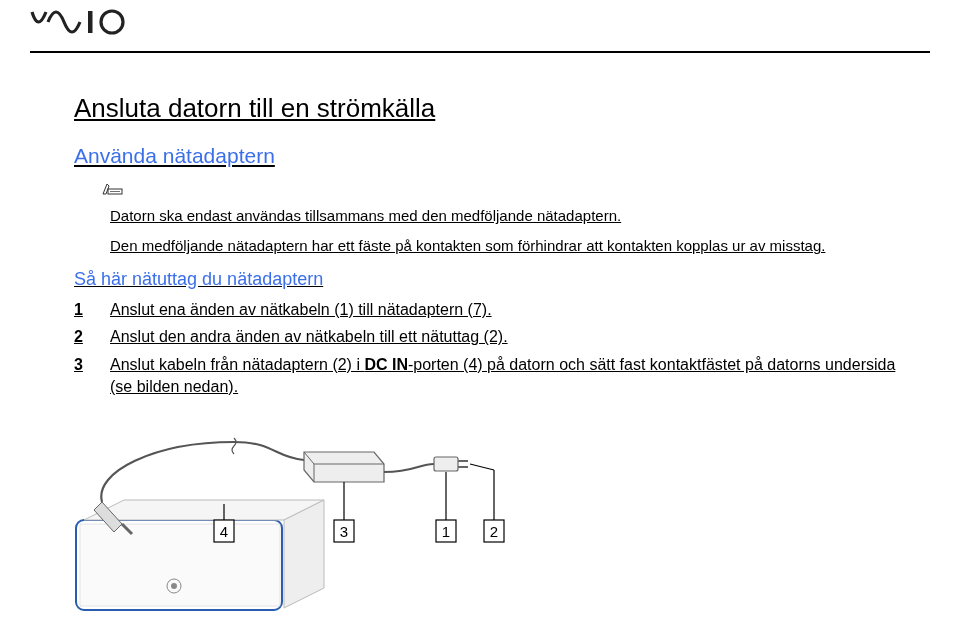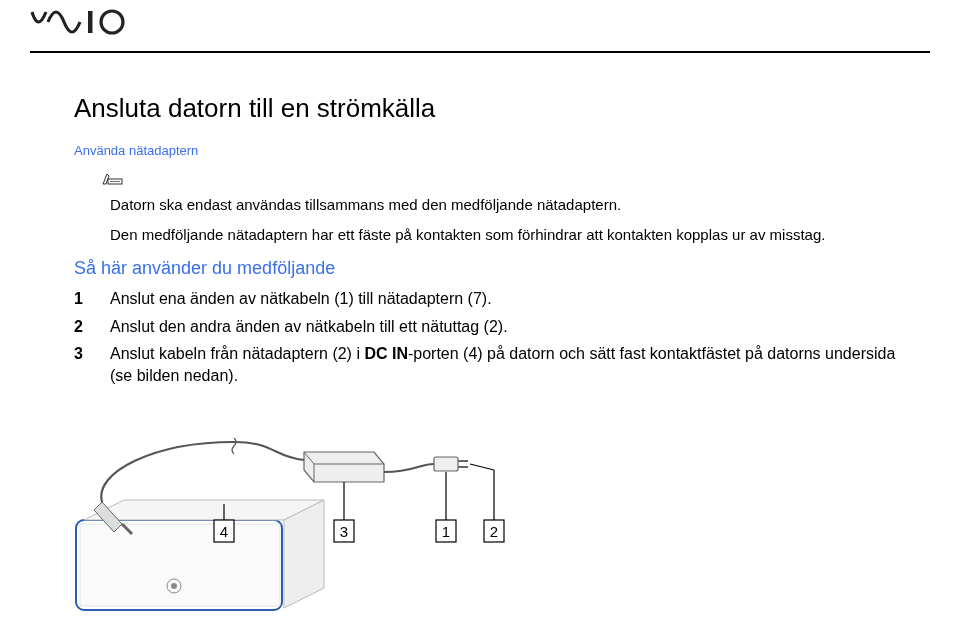--- a/index.html
+++ b/index.html
@@ -48,32 +48,33 @@
   .divider {
     height: 2px;
     background: #000;
     margin: 4px 30px 0 30px;
   }
   .content {
     padding: 38px 44px 0 74px;
     font-size: 16px;
     color: #000;
     line-height: 1.35;
+    text-decoration: underline;
   }
   h1 {
     font-size: 26px;
     font-weight: 400;
     margin-bottom: 16px;
   }
   .intro {
     margin-bottom: 18px;
   }
   .sub-blue {
     color: #3b6fea;
-    font-size: 13px;
+    font-size: 21px;
     font-weight: 400;
     margin-bottom: 10px;
   }
   .note-icon {
     margin-left: 28px;
     margin-bottom: 4px;
     color: #444;
   }
   .note-text {
     margin-left: 36px;
@@ -132,21 +133,21 @@
   <div class="note-icon">
     <svg width="22" height="14" viewBox="0 0 22 14">
       <path d="M1 12 L5 2 L7 4 L4 12 Z" stroke="#333" stroke-width="1" fill="none"></path>
       <rect x="6" y="7" width="14" height="5" stroke="#333" stroke-width="1" fill="none"></rect>
       <line x1="8" y1="9.5" x2="18" y2="9.5" stroke="#333" stroke-width="0.7"></line>
     </svg>
   </div>
   <p class="note-text">Datorn ska endast användas tillsammans med den medföljande nätadaptern.</p>
   <p class="note-text">Den medföljande nätadaptern har ett fäste på kontakten som förhindrar att kontakten kopplas ur av misstag.</p>
 
-  <div class="sub-blue2">Så här använder du medföljande</div>
+  <div class="sub-blue2">Så här nätuttag du nätadaptern</div>
 
   <div class="steps">
     <div class="step">
       <div class="step-num">1</div>
       <div class="step-text">Anslut ena änden av nätkabeln (1) till nätadaptern (7).</div>
     </div>
     <div class="step">
       <div class="step-num">2</div>
       <div class="step-text">Anslut den andra änden av nätkabeln till ett nätuttag (2).</div>
     </div>

